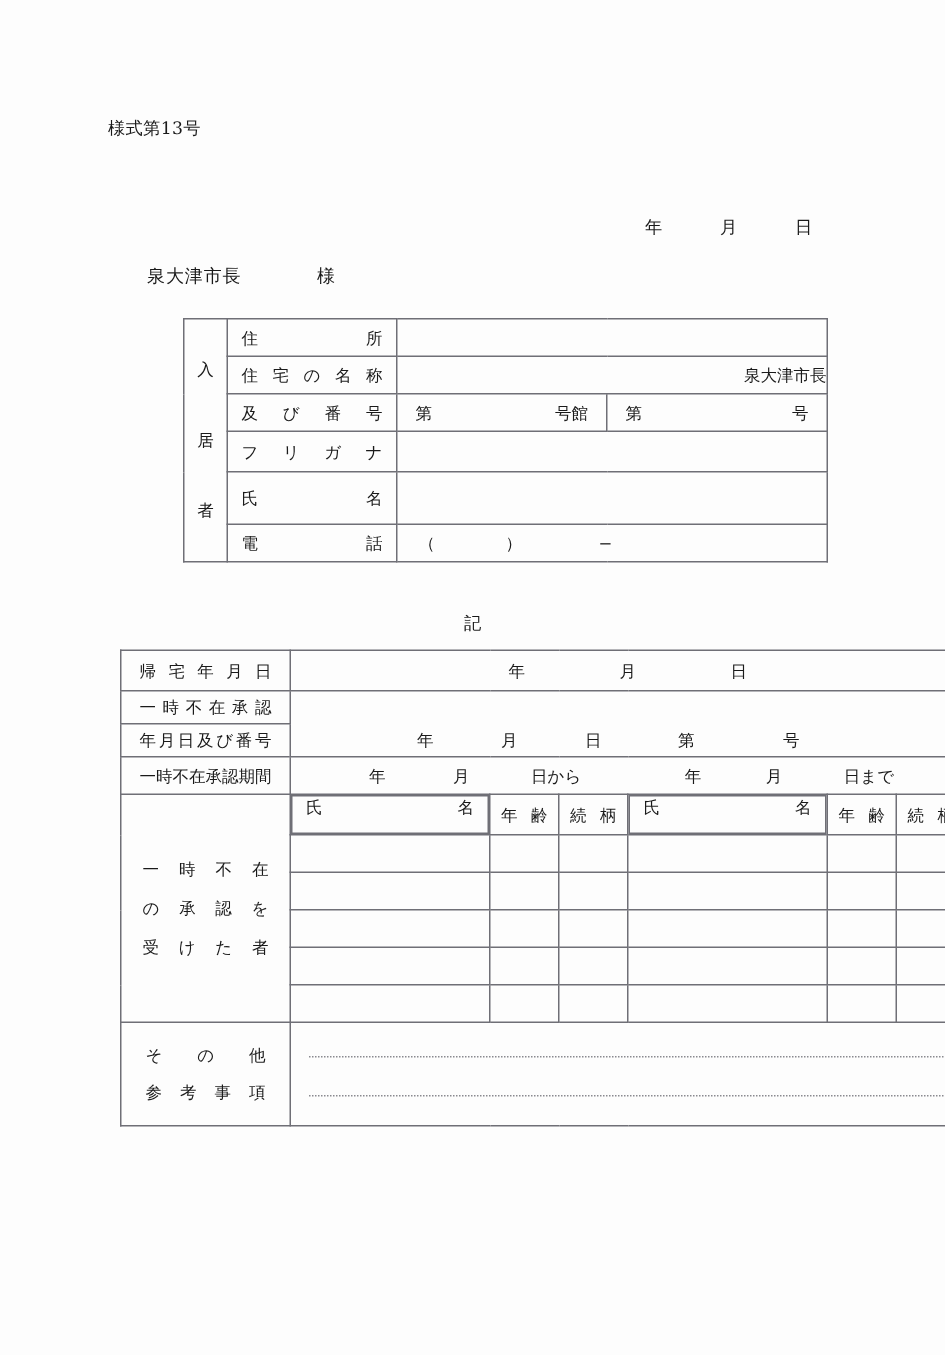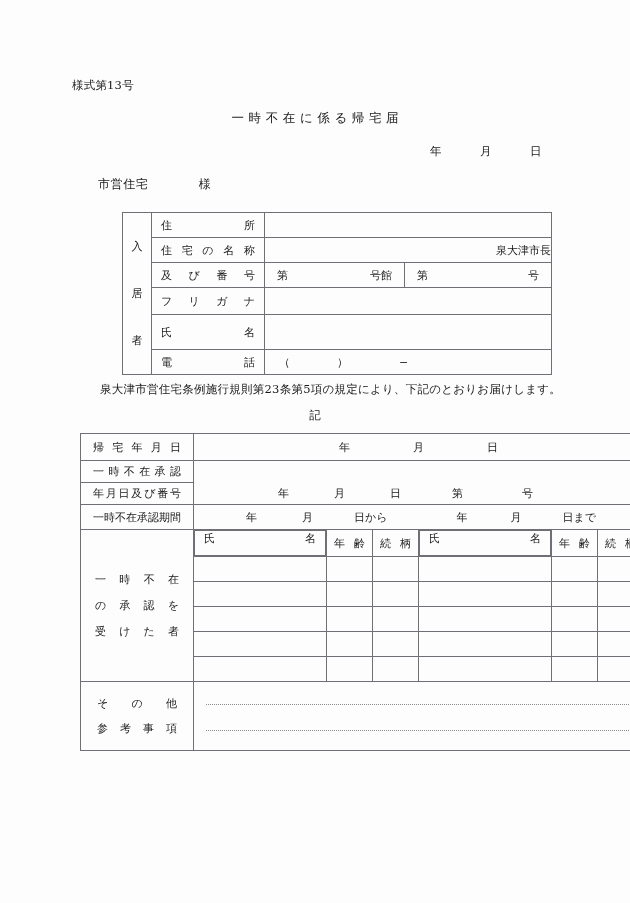--- a/index.html
+++ b/index.html
@@ -243,25 +243,24 @@
   .dotlines .dl1 { top: 22px; }
   .dotlines .dl2 { top: 48px; }
 </style>
 </head>
 <body>
 
 <div class="page">
 
   <div class="form-no">様式第13号</div>
 
-  <div class="doc-title">一時不在に係る帰宅届</div>
 
   <div class="date-line">年　　　月　　　日</div>
 
-  <div class="addressee">市営住宅　　　　様</div>
+  <div class="addressee">泉大津市長　　　　様</div>
 
   <table class="form" id="table-resident">
     <colgroup>
       <col style="width:29px">
       <col style="width:113px">
       <col style="width:140px">
       <col style="width:147px">
     </colgroup>
     <tbody>
       <tr>
@@ -352,21 +351,20 @@
             <span class="gap-a"></span>
             <span>）</span>
             <span class="gap-b"></span>
             <span>−</span>
           </div>
         </td>
       </tr>
     </tbody>
   </table>
 
-  <div class="body-text">泉大津市営住宅条例施行規則第23条第5項の規定により、下記のとおりお届けします。</div>
   <div class="ki-mark">記</div>
 
   <table class="form" id="table-report">
     <colgroup>
       <col style="width:113px">
       <col style="width:133px">
       <col style="width:46px">
       <col style="width:46px">
       <col style="width:133px">
       <col style="width:46px">

